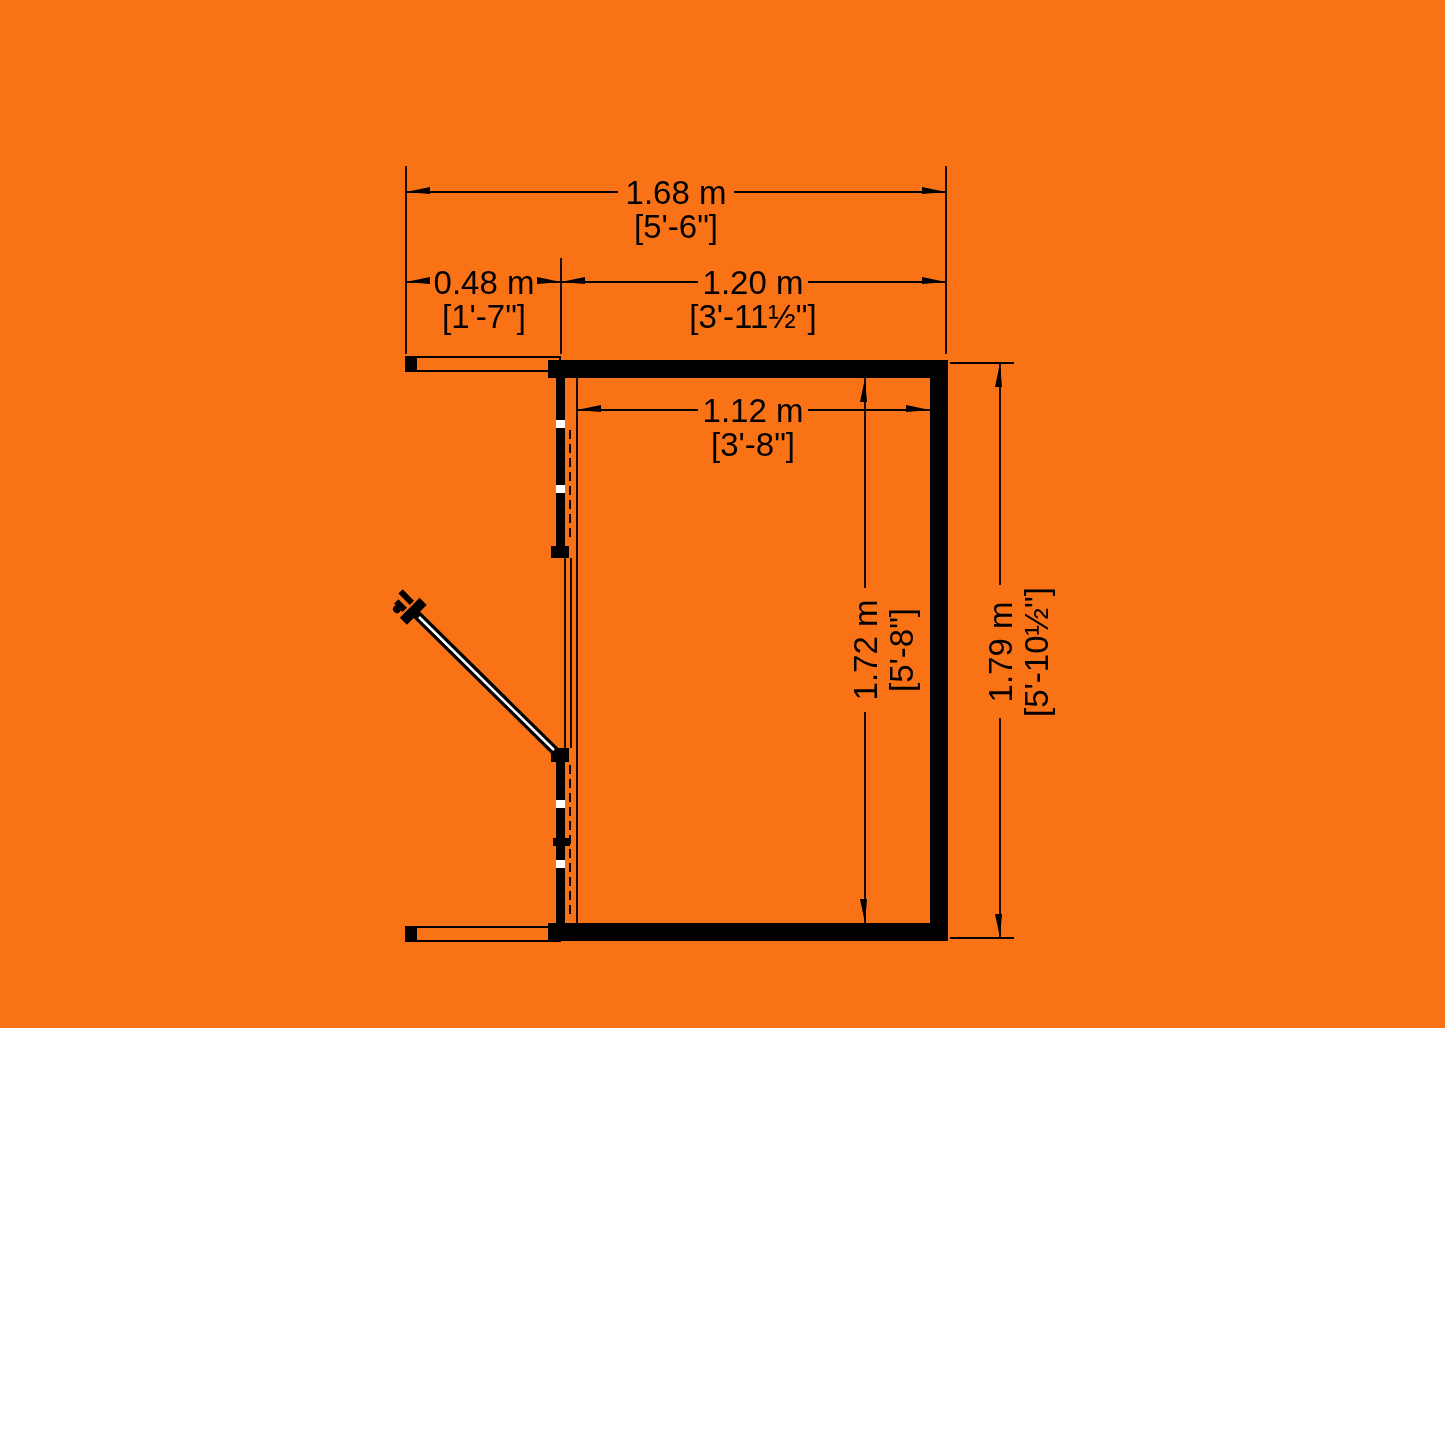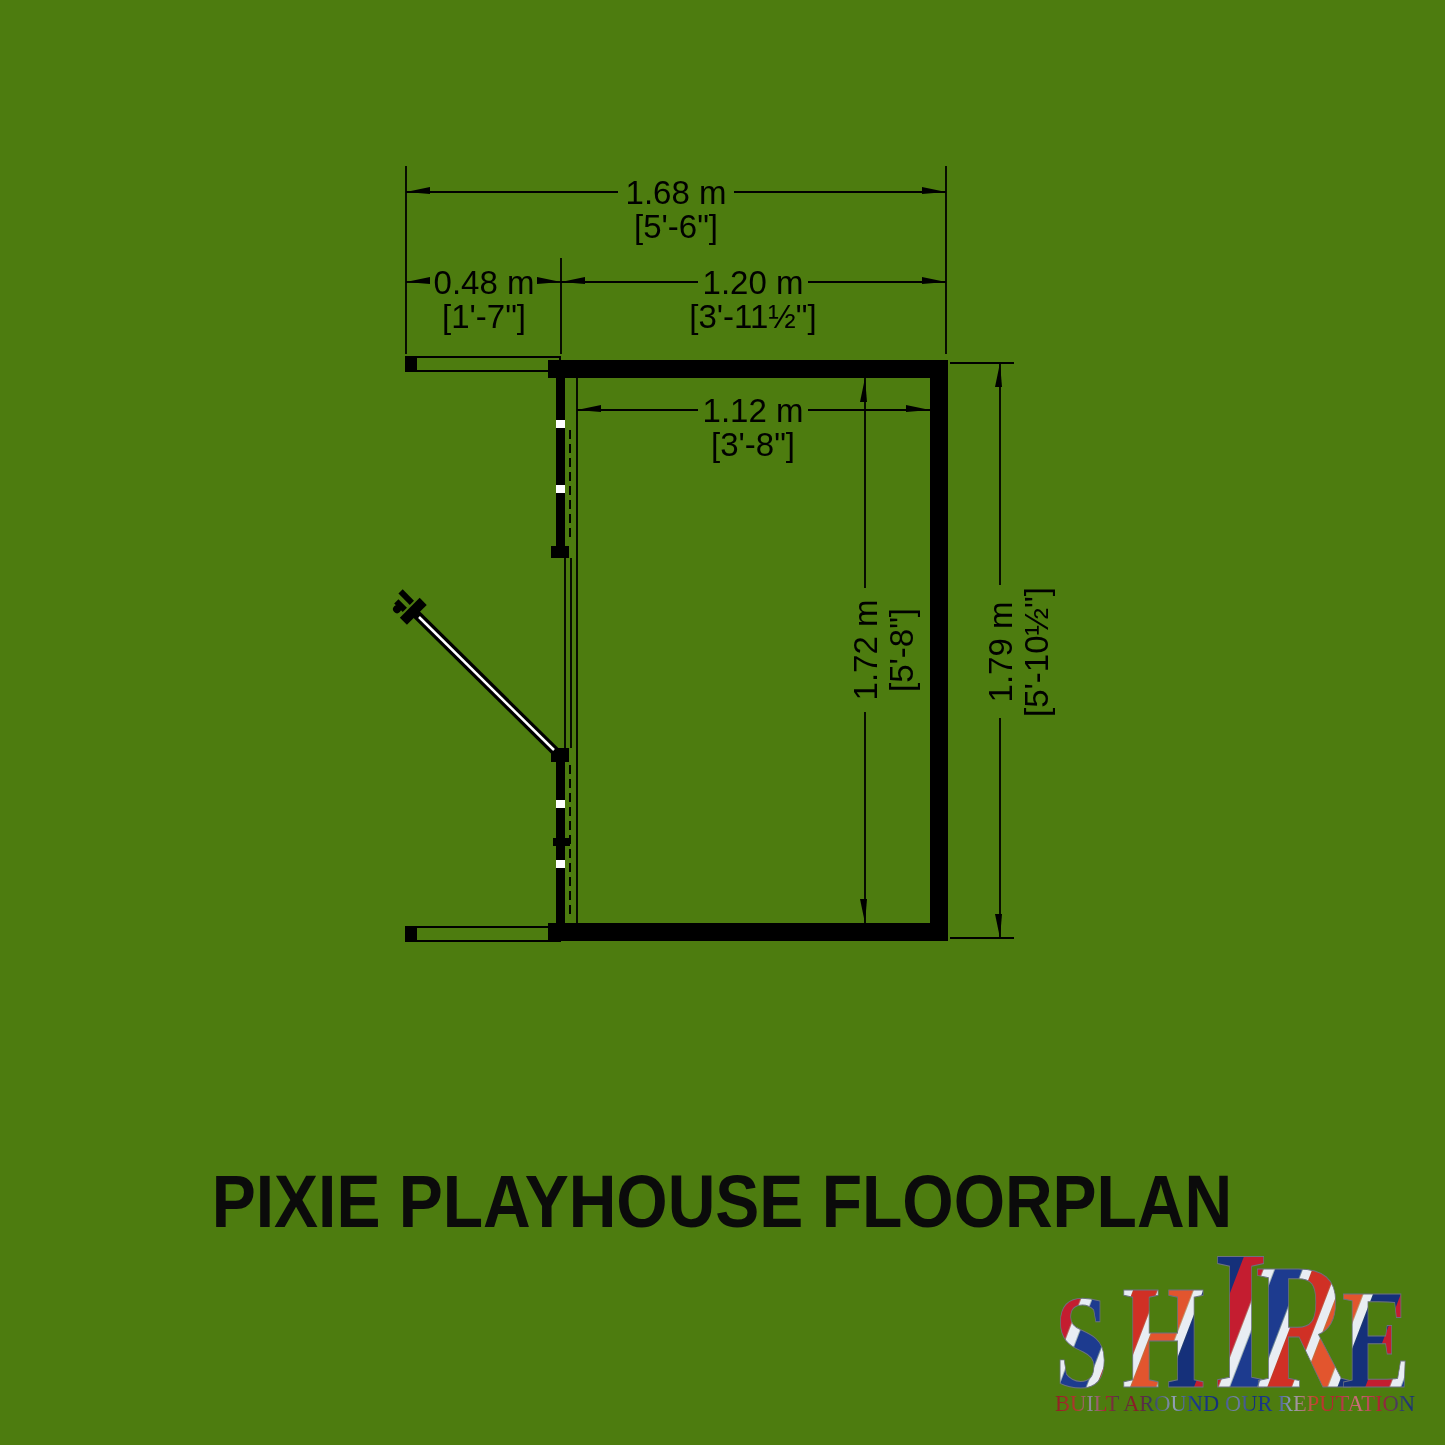--- a/index.html
+++ b/index.html
@@ -1,19 +1,19 @@
 <!DOCTYPE html>
 <html><head>
 <meta charset="utf-8">
 <style>
   html,body{margin:0;padding:0;background:#ffffff;}
   .canvas{
     position:relative;
-    width:1445px;height:1445px;
-    background:#4d7c0f;
+    width:1445px;height:1028px;
+    background:#f97316;
     overflow:hidden;
     font-family:"Liberation Sans", sans-serif;
   }
   svg{display:block;}
   .dim-text{
     font-family:"Liberation Sans", sans-serif;
     font-size:33px;
     fill:#000000;
   }
   .title-text{

